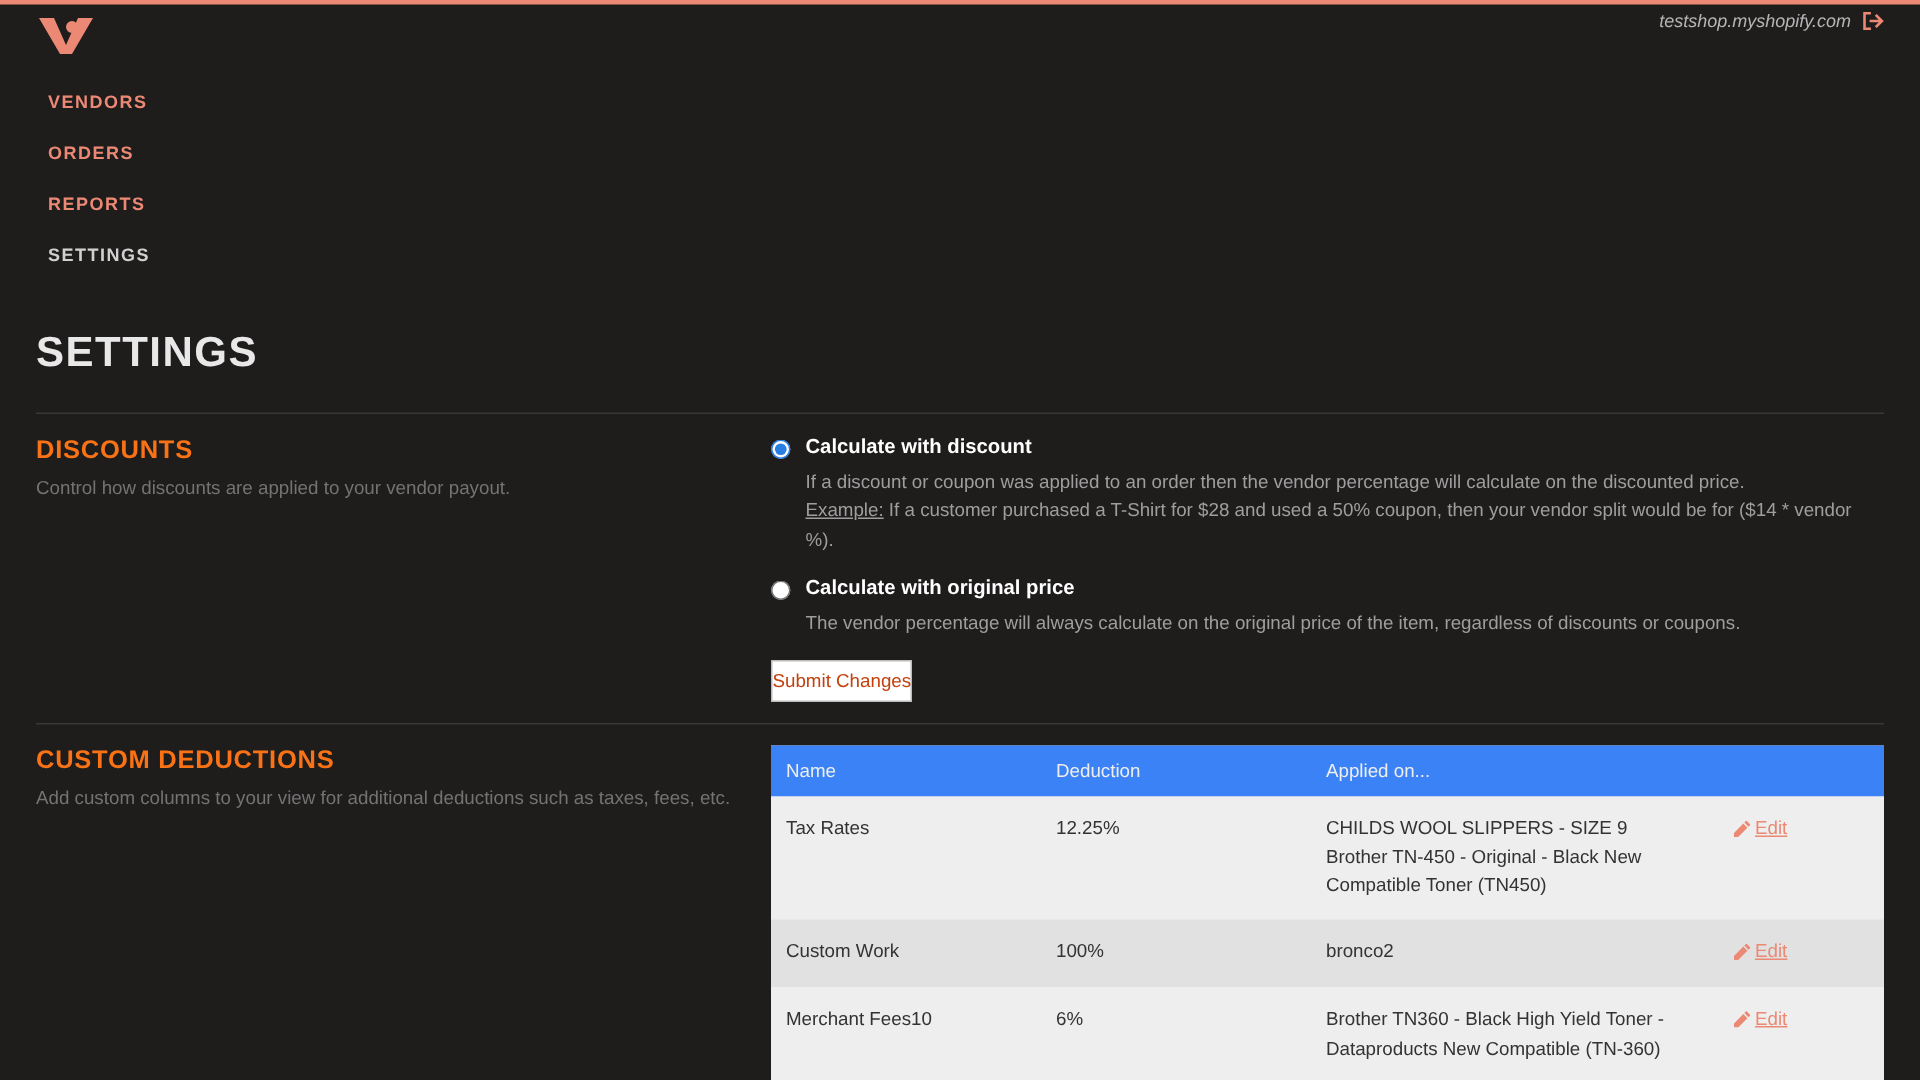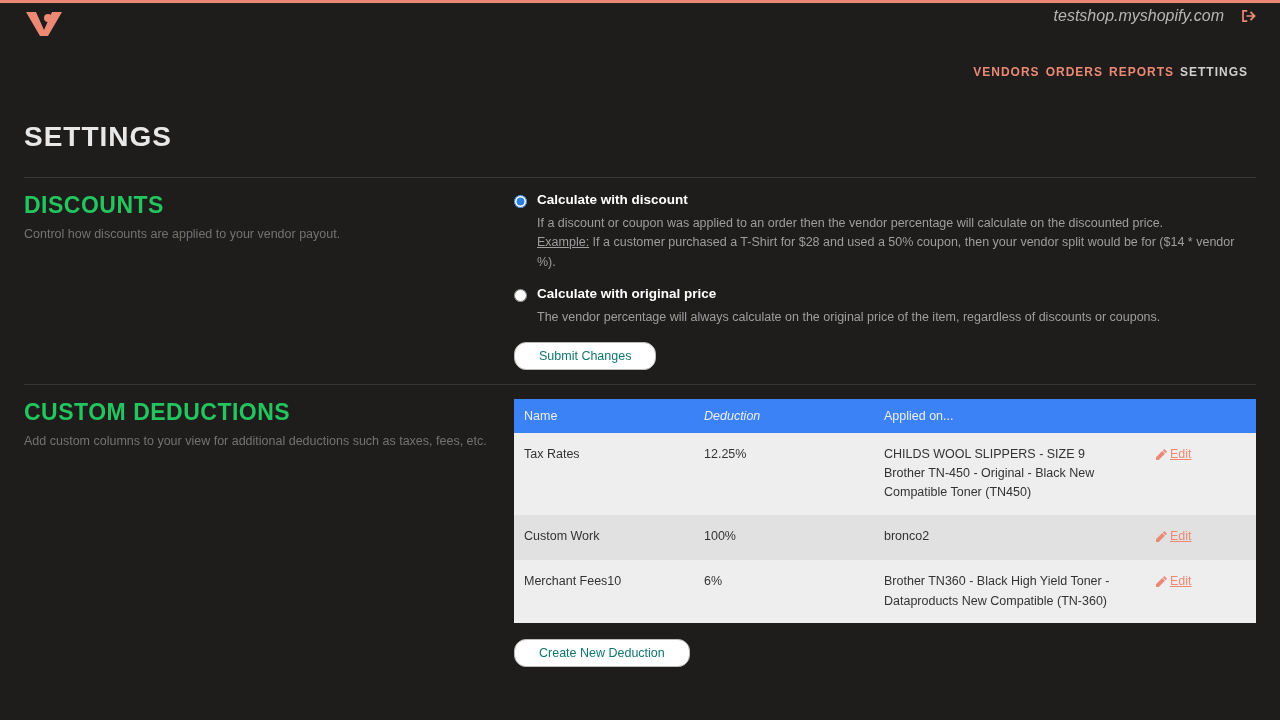--- a/index.html
+++ b/index.html
@@ -15,36 +15,37 @@
 .accent-bar {
   height: 3px;
   background: #eb8975;
   width: 100%;
 }
 .topbar {
   display: flex;
   justify-content: flex-end;
   align-items: center;
   padding: 4px 24px 0 12px;
-  font-size: 16px;
+  font-size: 12px;
   font-style: italic;
   color: #b5b5b5;
-  gap: 18px;
+  gap: 8px;
 }
 .logo {
   position: absolute;
   top: 10px;
   left: 24px;
 }
 .logo svg { width: 40px; height: 28px; }
 .nav {
   display: flex;
   justify-content: flex-end;
-  gap: 6px;
-  padding: 40px 32px 20px 32px;
+  gap: 20px;
+  padding: 40px 16px 20px 32px;
+  flex-direction: column;
 }
 .nav a {
   color: #eb8975;
   text-decoration: none;
   font-weight: 700;
   letter-spacing: 1px;
   font-size: 12px;
 }
 .nav a.active { color: #d0d0d0; }
 .content { padding: 0 24px; }
@@ -57,59 +58,59 @@
 }
 hr.divider {
   border: none;
   border-top: 1px solid #3a3636;
   margin: 0 0 14px 0;
 }
 .section { display: flex; margin-bottom: 14px; }
 .section-left { width: 490px; flex-shrink: 0; }
 .section-right { flex: 1; }
 .section-title {
-  color: #22c55e;
-  font-size: 23px;
+  color: #f97316;
+  font-size: 17px;
   font-weight: 800;
   letter-spacing: 0.5px;
   margin-bottom: 6px;
 }
 .section-desc { color: #737373; font-size: 12.5px; line-height: 1.5; }
 .radio-row { display: flex; align-items: flex-start; gap: 10px; margin-bottom: 6px; }
 .radio-row input[type=radio] {
   width: 13px; height: 13px; margin-top: 3px;
   accent-color: #2a7de1;
 }
 .radio-label { font-weight: 700; font-size: 13.5px; color: #fff; }
 .radio-desc { color: #9e9e9e; font-size: 12.5px; line-height: 1.55; margin: 0 0 14px 23px; }
 .radio-desc u { text-decoration: underline; color: #9e9e9e; }
 .btn {
   background: #fff;
-  color: #0f766e;
+  color: #c2410c;
   border: 1px solid #bbb;
-  border-radius: 12px;
-  padding: 6px 24px;
+  border-radius: 0;
+  padding: 6px 0;
   font-size: 12.5px;
   cursor: pointer;
   font-family: inherit;
 }
 .table-container { width: 100%; }
 table { width: 100%; border-collapse: collapse; background: #eee; color: #333; font-size: 12.5px; }
 thead th {
   background: #3b82f6;
   color: #eee;
   text-align: left;
   font-weight: 400;
   padding: 10px 10px;
 }
 tbody td { padding: 12px 10px; vertical-align: top; line-height: 1.55; }
 tbody tr:nth-child(even) { background: #e1e1e1; }
 tbody tr:nth-child(odd) { background: #eeeeee; }
 .col-name { width: 180px; }
-.col-ded { width: 180px; font-style: italic; }
+.col-ded { width: 180px; }
 .col-applied { width: auto; }
 .col-edit { width: 110px; }
 .edit-link { color: #eb8975; text-decoration: underline; cursor: pointer; display: inline-flex; align-items: center; gap: 3px; }
 .edit-link svg { width: 11px; height: 11px; }
 .create-btn-wrap { margin-top: 16px; }
 .logout-icon { cursor: pointer; display: inline-flex; }
 .logout-icon svg { width: 14px; height: 12px; fill: #eb8975; }
 </style>
 </head>
 <body>

